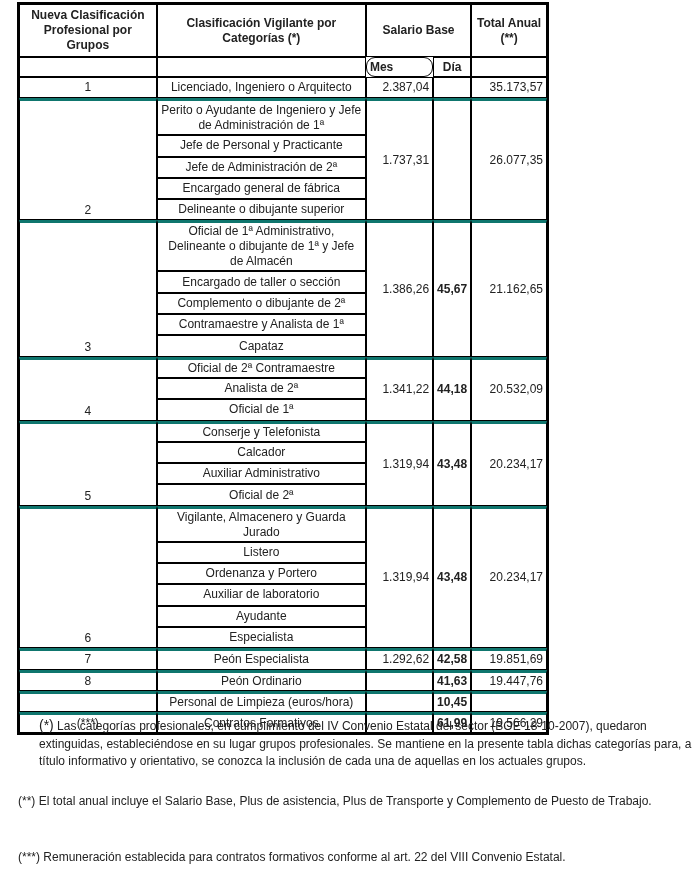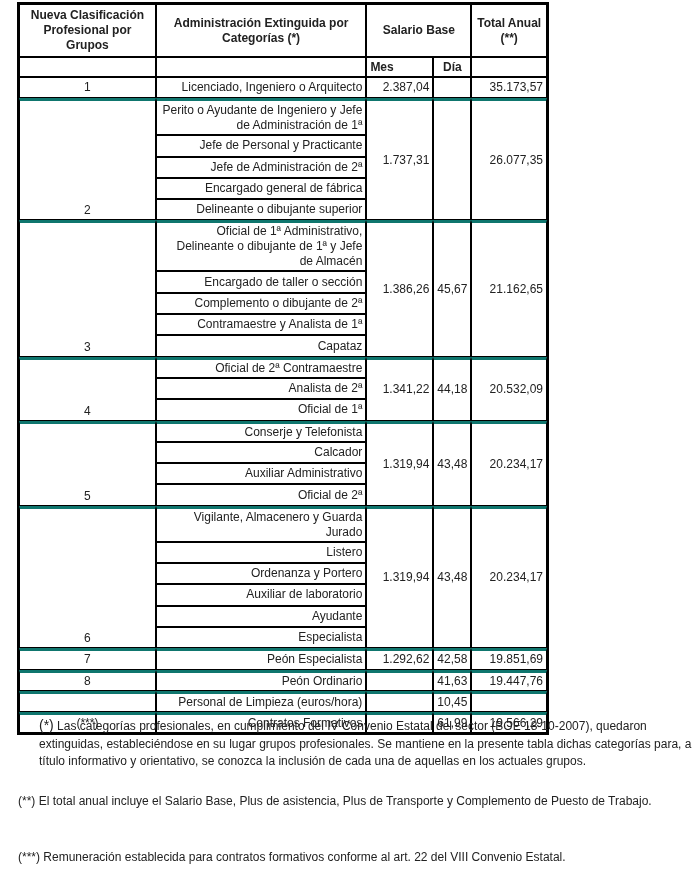--- a/index.html
+++ b/index.html
@@ -14,25 +14,25 @@
     font-size: 12px;
   }
   .tbl td, .tbl th {
     border: 1px solid #000;
     padding: 1px 3px;
     box-sizing: border-box;
     vertical-align: middle;
   }
   .tbl th { font-weight: bold; font-size: 12px; text-align: center; padding: 3px 3px; line-height: 15px; }
   .tbl .subhead th { height: 20px; padding: 1px 3px; }
-  .tbl .subhead th.mes { text-align: left; }
+  .tbl .subhead th.mes { text-align: left; border-radius: 9px; }
   .c-group { width: 177px; text-align: center; }
-  .c-cat { width: 295px; text-align: right; }
+  .c-cat { width: 295px; text-align: center; }
   .c-mes { width: 76px; text-align: right; }
-  .c-dia { width: 38px; text-align: right; }
+  .c-dia { width: 38px; text-align: right; font-weight: bold; }
   .c-tot { width: 86px; text-align: right; }
   .tbl td.c-group { vertical-align: bottom; }
   .tbl td.c-group.mid { vertical-align: middle; }
   .tbl tr.r td { height: 21.3px; line-height: 15px; }
   .tbl tr.r2 td { height: 37px; line-height: 15px; }
   .gsep td { border-top: 3px solid #0f766e; margin-left: 32px; }
   .notes {
     position: absolute; left: 18px; width: 670px;
     font-size: 12px; line-height: 17.5px; color: #222;
   }
@@ -41,21 +41,21 @@
   .n3 { top: 849px; }
   .mark { font-size: 14px; }
 </style>
 </head>
 <body>
 
 <table class="tbl">
   <thead>
     <tr>
       <th class="c-group">Nueva Clasificación Profesional por Grupos</th>
-      <th class="c-cat">Administración Extinguida por Categorías (*)</th>
+      <th class="c-cat">Clasificación Vigilante por Categorías (*)</th>
       <th colspan="2">Salario Base</th>
       <th class="c-tot" style="text-align:center">Total Anual (**)</th>
     </tr>
     <tr class="subhead">
       <th></th>
       <th></th>
       <th class="mes">Mes</th>
       <th>Día</th>
       <th></th>
     </tr>

